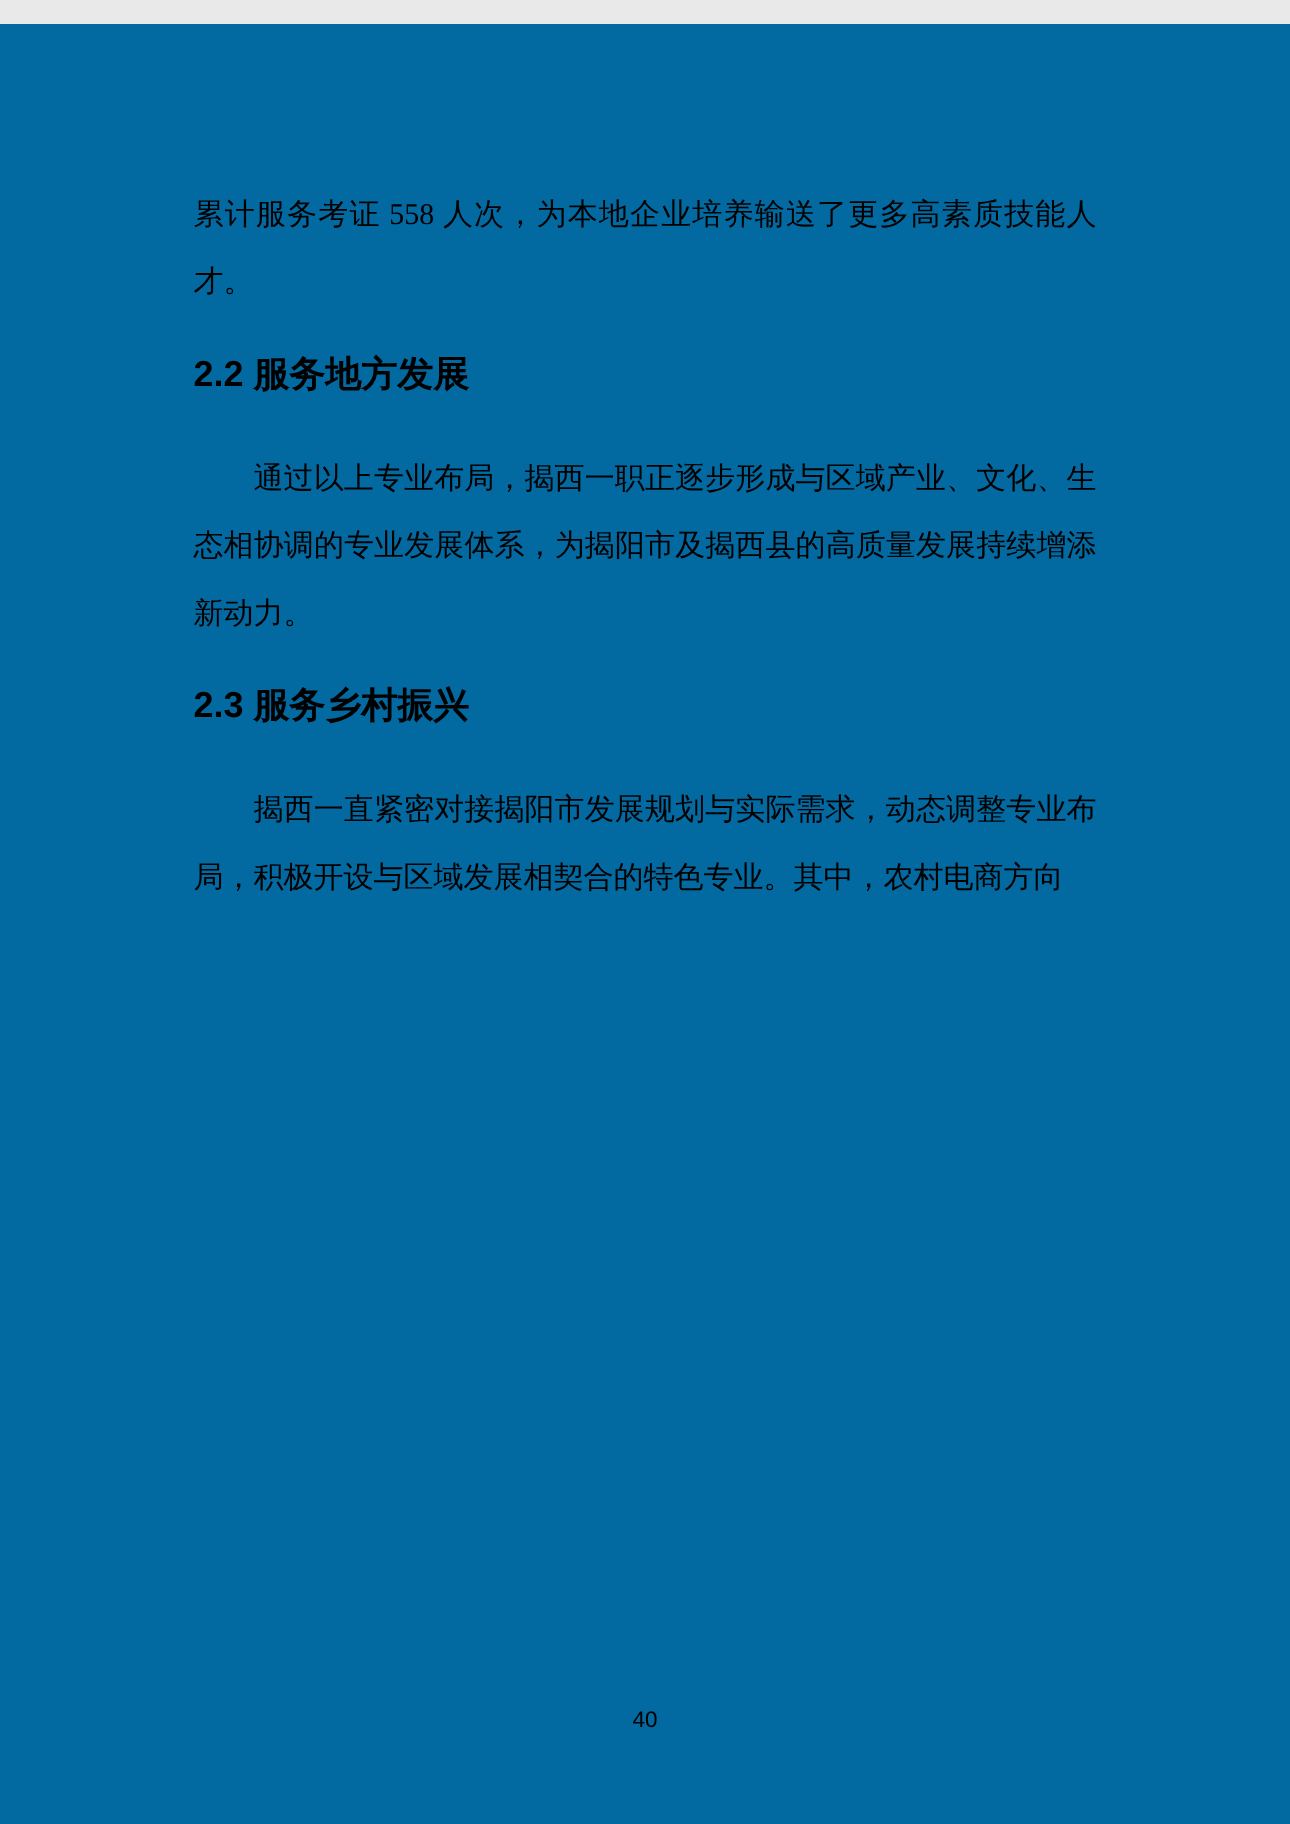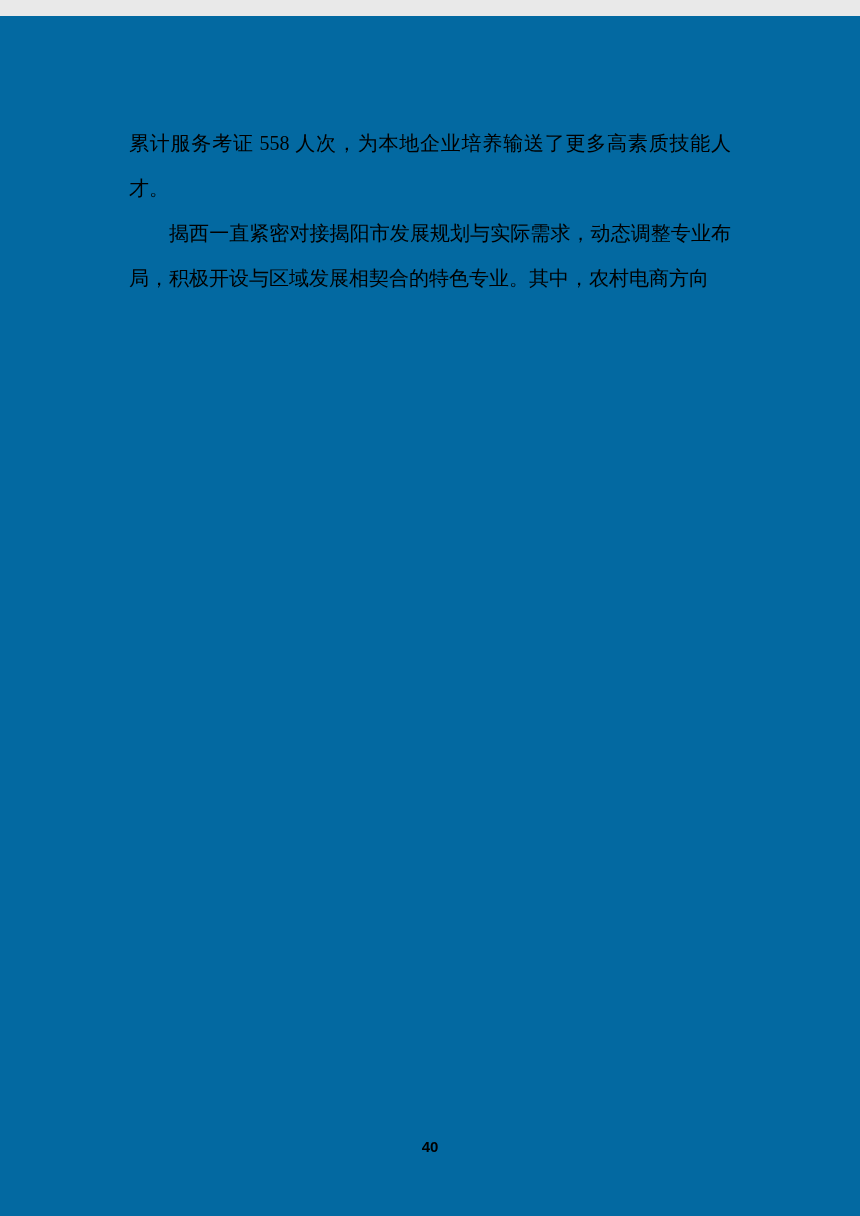--- a/index.html
+++ b/index.html
@@ -46,35 +46,37 @@
   }
   .page-footer {
     position: absolute;
     left: 0;
     top: 1122px;
     width: 860px;
     text-align: center;
     font-family: "Liberation Sans", "DejaVu Sans", sans-serif;
     font-size: 15px;
     color: #000000;
-    font-weight: bold;
   }
 </style>
 </head>
 <body>
 
 <div class="page">
   <div class="content">
 
     <p class="body-para">累计服务考证 558 人次，为本地企业培养输送了更多高素质技能人才。</p>
 
+    <h2 class="heading">2.2 服务地方发展</h2>
 
 
 
 
+    <p class="body-para indent">通过以上专业布局，揭西一职正逐步形成与区域产业、文化、生态相协调的专业发展体系，为揭阳市及揭西县的高质量发展持续增添新动力。</p>
 
+    <h2 class="heading">2.3 服务乡村振兴</h2>
 
     <p class="body-para indent">揭西一直紧密对接揭阳市发展规划与实际需求，动态调整专业布局，积极开设与区域发展相契合的特色专业。其中，农村电商方向</p>
 
   </div>
 
   <div class="page-footer">40</div>
 </div>
 
 </body></html>

